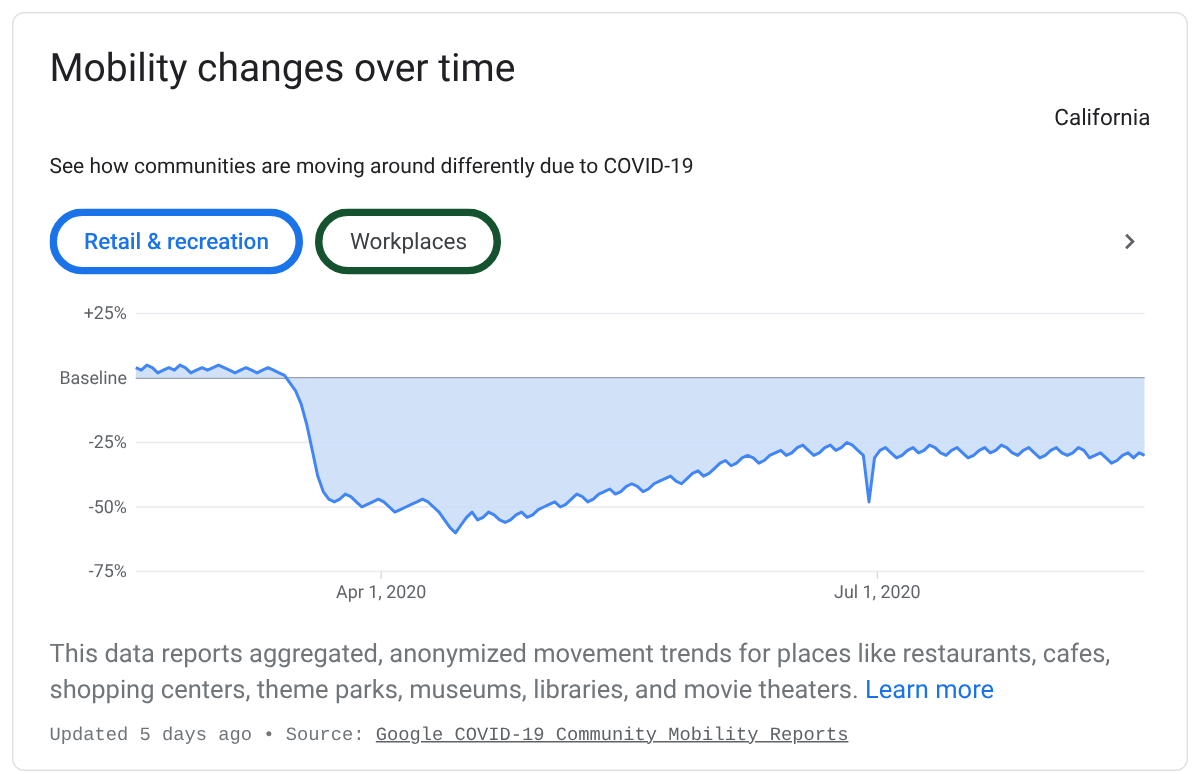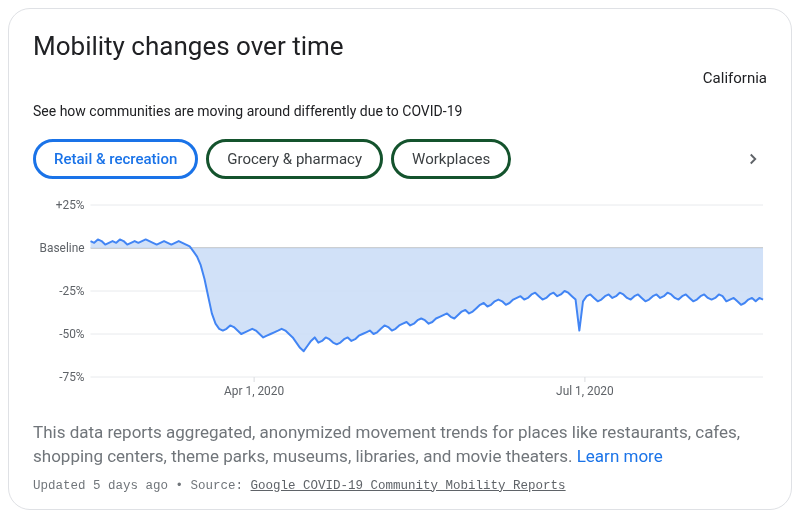--- a/index.html
+++ b/index.html
@@ -4,21 +4,21 @@
 <style>
   * { box-sizing: border-box; margin: 0; padding: 0; }
   body {
     font-family: -apple-system, BlinkMacSystemFont, "Segoe UI", Roboto, Arial, sans-serif;
     background: #fff;
     padding: 8px;
     color: #202124;
   }
   .card {
     border: 1px solid #dfe1e5;
-    border-radius: 22px;
+    border-radius: 8px;
     padding: 22px 24px 16px 24px;
     width: 784px;
   }
   .title {
     font-size: 26px;
     font-weight: 400;
     color: #202124;
     margin-bottom: 8px;
   }
   .subtitle {
@@ -43,21 +43,21 @@
     display: flex;
     gap: 8px;
     overflow: hidden;
     flex: 1;
   }
   .tab {
     display: inline-flex;
     align-items: center;
     padding: 8px 18px;
     border-radius: 22px;
-    border: 3px solid #14532d;
+    border: 5px solid #14532d;
     font-size: 15px;
     color: #3c4043;
     background: #fff;
     white-space: nowrap;
     cursor: pointer;
     flex-shrink: 0;
   }
   .tab.active {
     border-color: #1a73e8;
     color: #1a73e8;
@@ -112,21 +112,20 @@
 
 <div class="card">
 
   <h2 class="title">Mobility changes over time</h2>
   <div class="subtitle">California</div>
   <div class="desc">See how communities are moving around differently due to COVID-19</div>
 
   <div class="tabs-row">
     <div class="tabs-scroll" id="tabs-scroll">
         <div class="tab active">Retail &amp; recreation</div>
-        <div class="tab">Grocery &amp; pharmacy</div>
         <div class="tab">Workplaces</div>
       </div>
     <div class="chevron">
       <svg width="18" height="18" viewBox="0 0 24 24" fill="none" stroke="currentColor" stroke-width="2.5">
           <polyline points="9 18 15 12 9 6"></polyline>
         </svg>
     </div>
   </div>
 
   <div class="chart-area">

